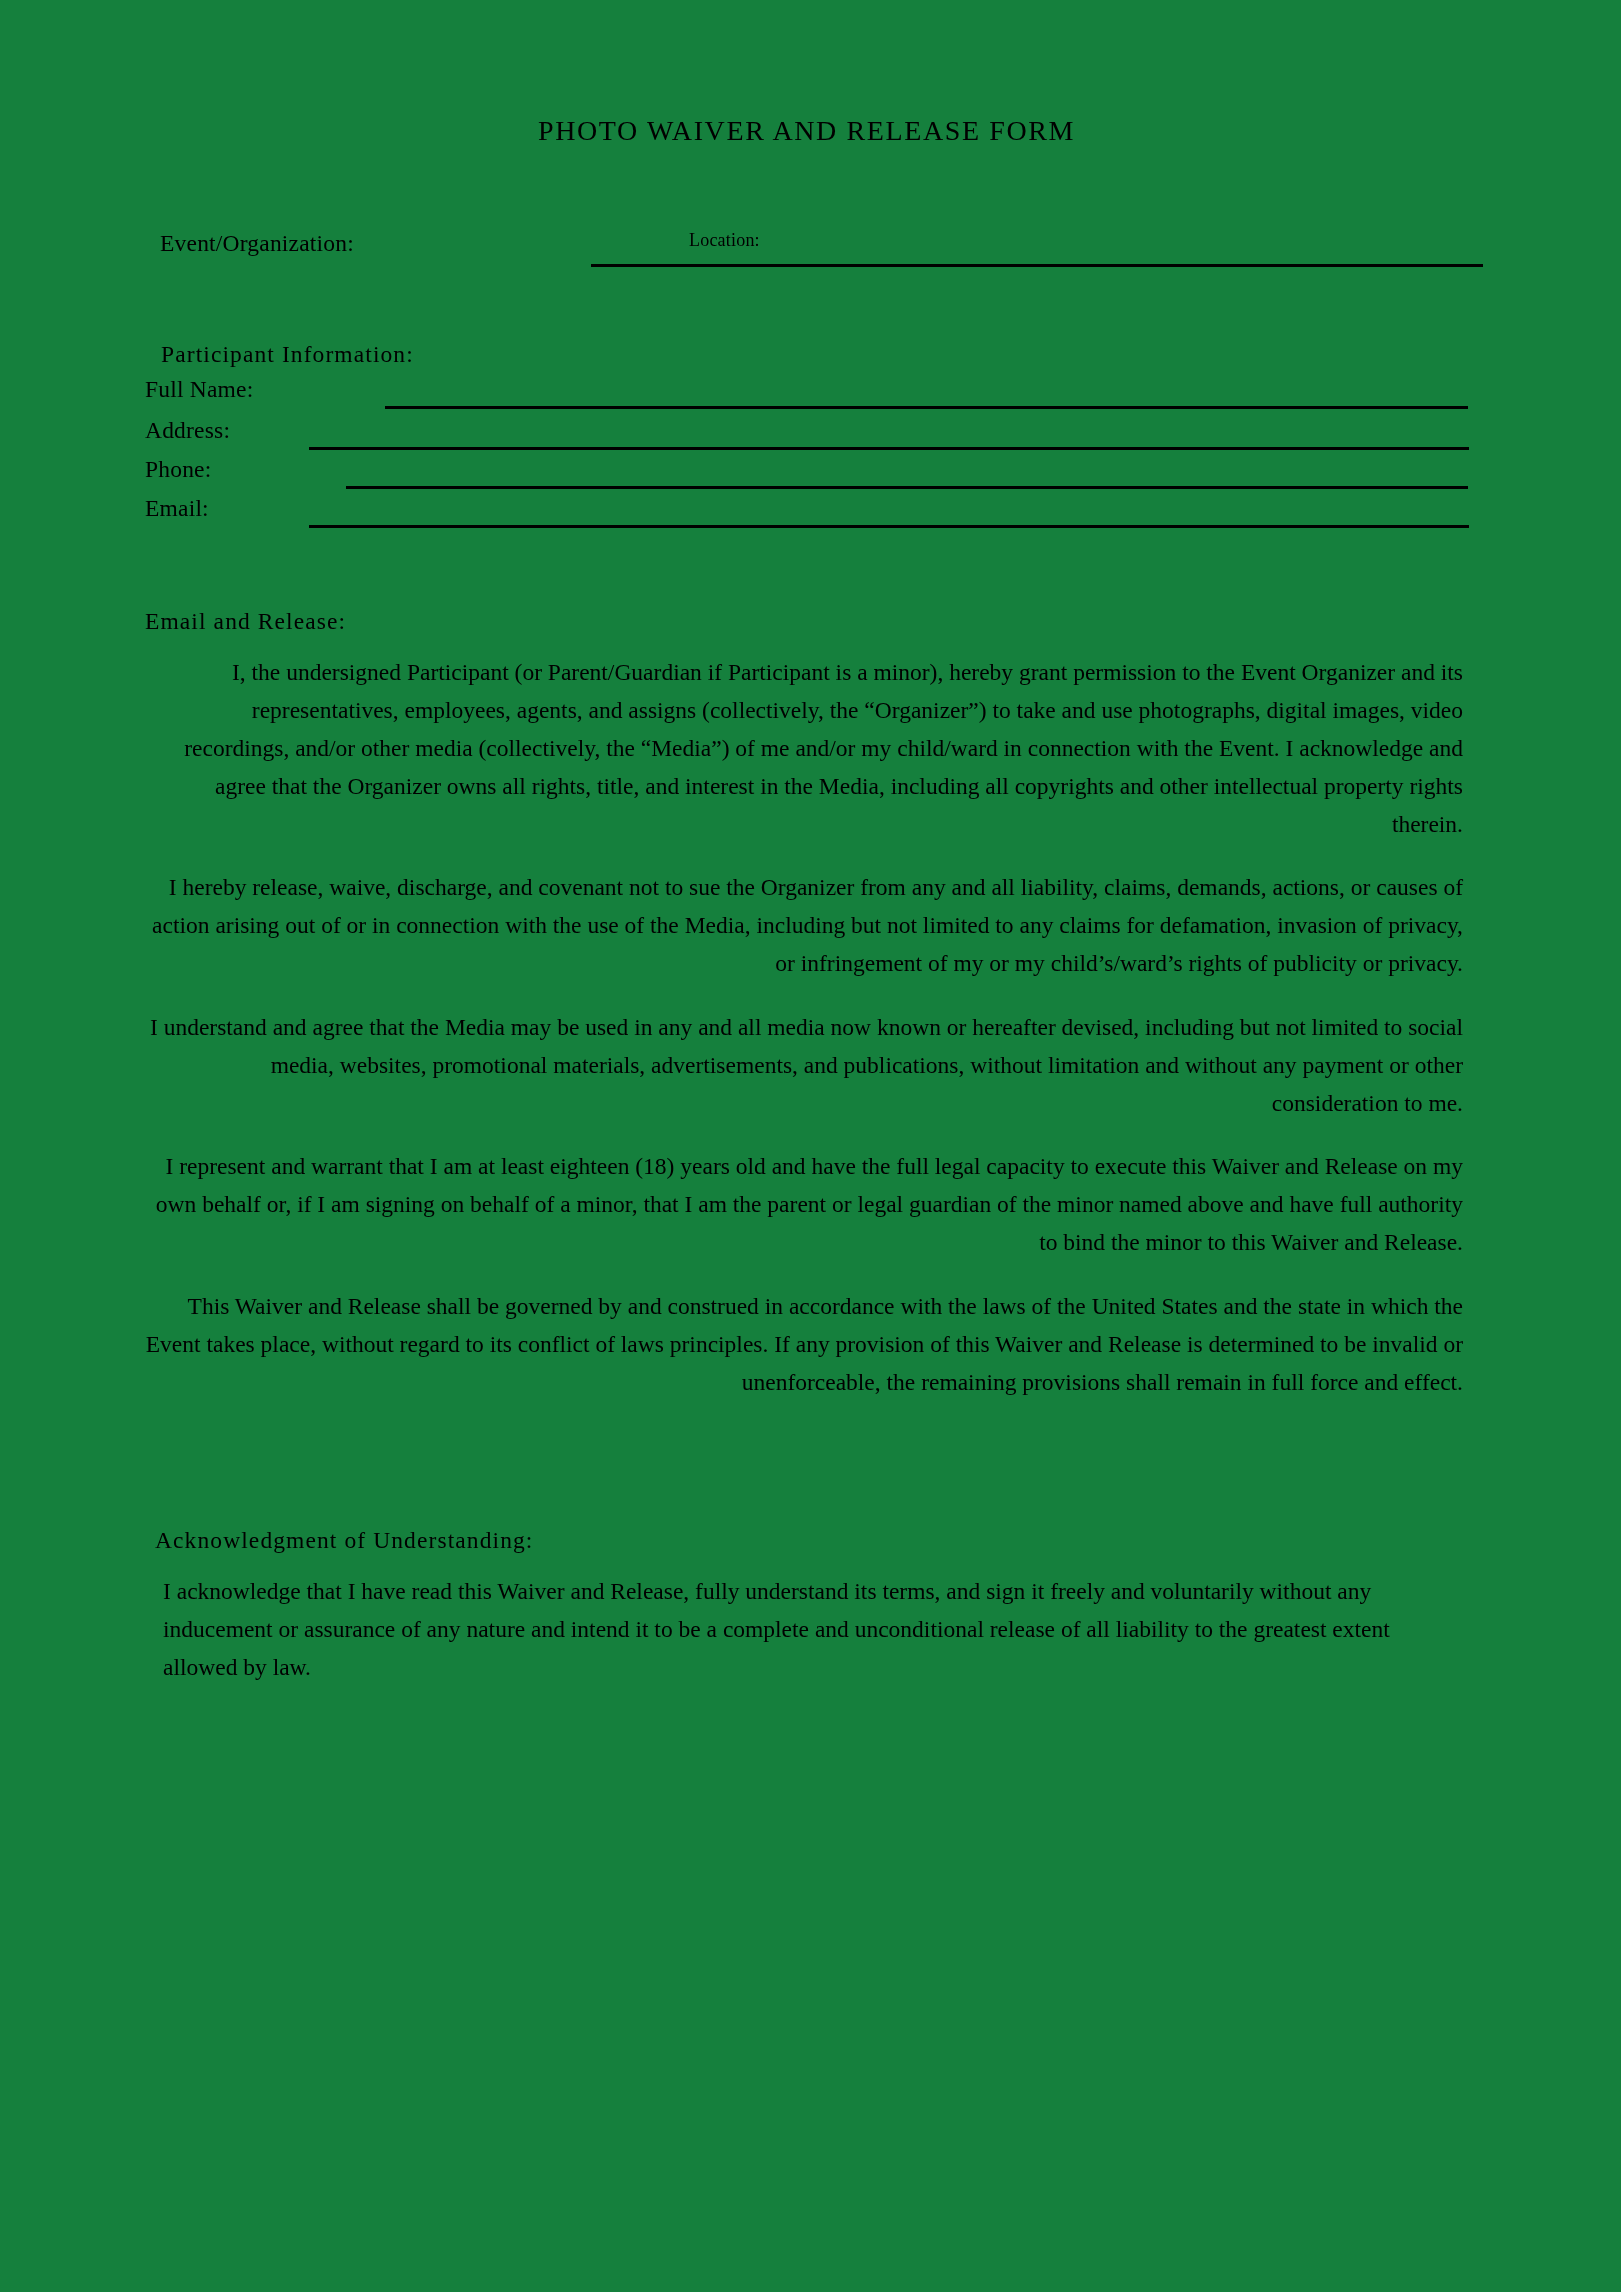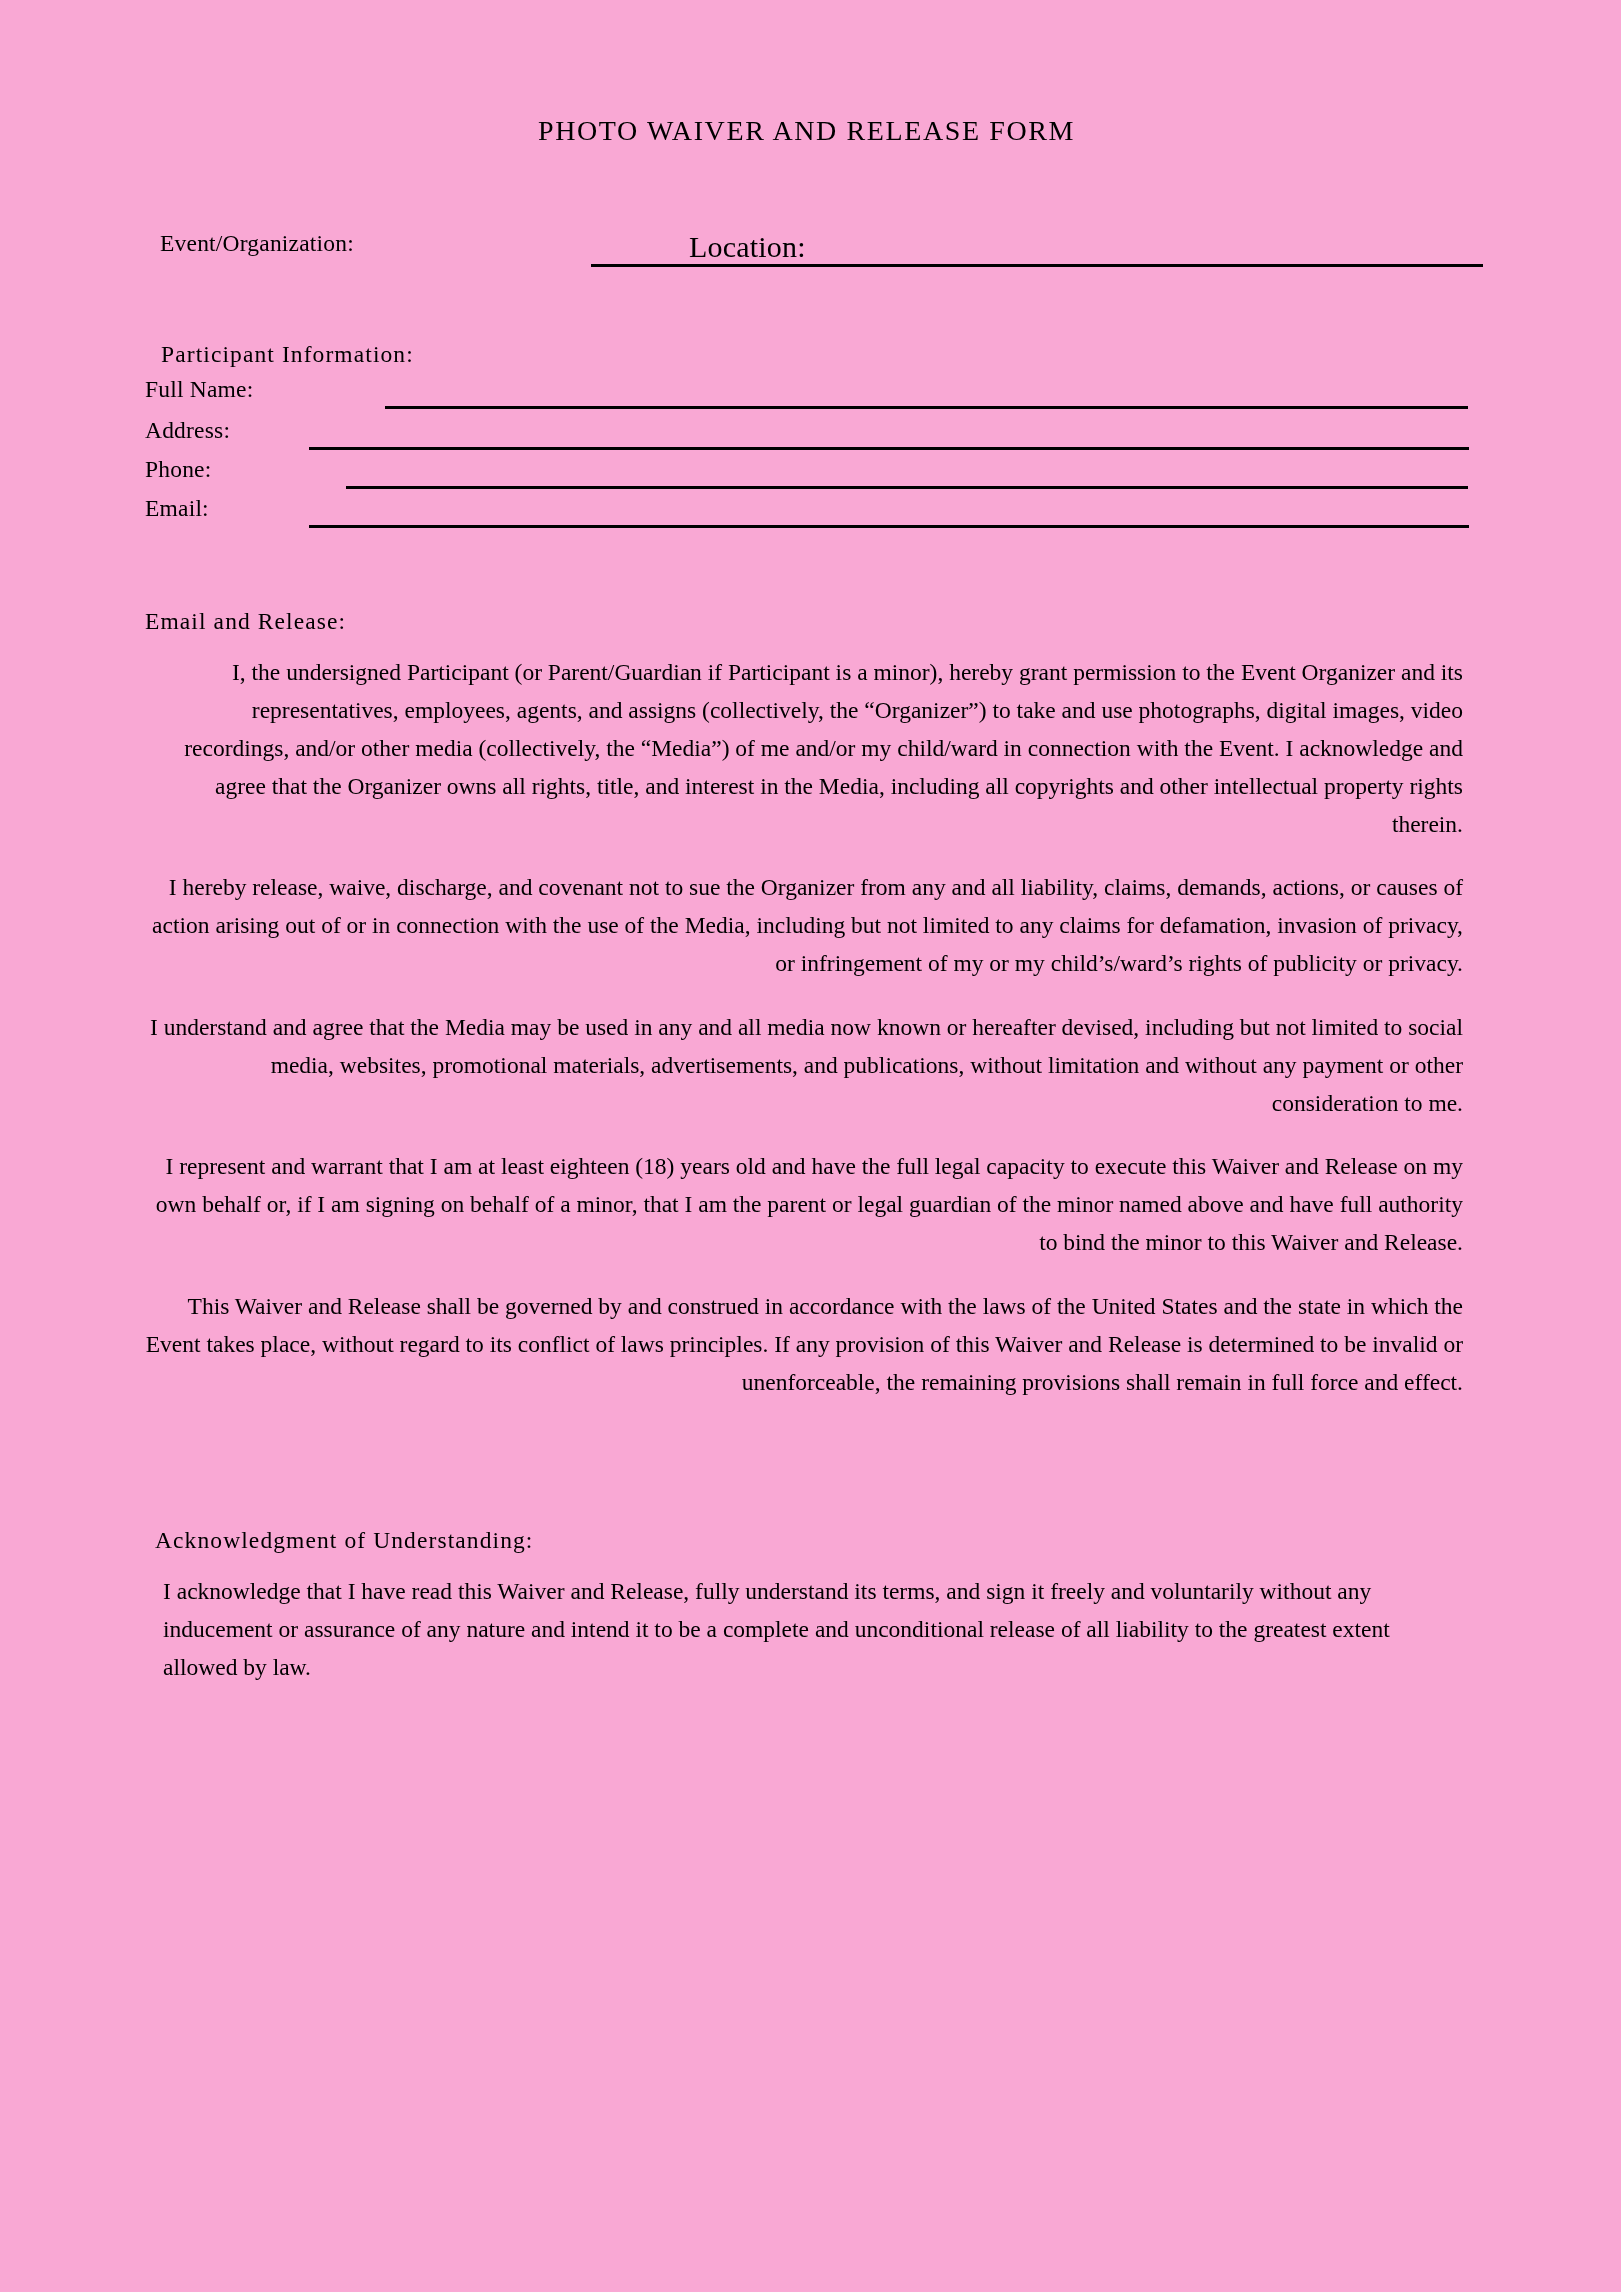--- a/index.html
+++ b/index.html
@@ -8,21 +8,21 @@
     background: #ffffff;
   }
   body {
     font-family: "Liberation Serif", "DejaVu Serif", serif;
     color: #000000;
   }
   .page {
     position: relative;
     width: 1621px;
     height: 2293px;
-    background: #f9a8d4;
+    background: #15803d;
     overflow: hidden;
     box-sizing: border-box;
   }
   .content {
     position: absolute;
     left: 145px;
     top: 0;
     width: 1323px;
   }
 
@@ -55,21 +55,21 @@
     left: 0;
     top: 0;
     font-size: 23.5px;
     letter-spacing: 0.2px;
     white-space: nowrap;
   }
   .label-location {
     position: absolute;
     left: 529px;
     top: 0;
-    font-size: 30px;
+    font-size: 18px;
     letter-spacing: 0.2px;
     white-space: nowrap;
   }
   .rule-top {
     position: absolute;
     left: 431px;
     top: 34px;
     width: 892px;
     height: 2.9px;
     background: #000000;

